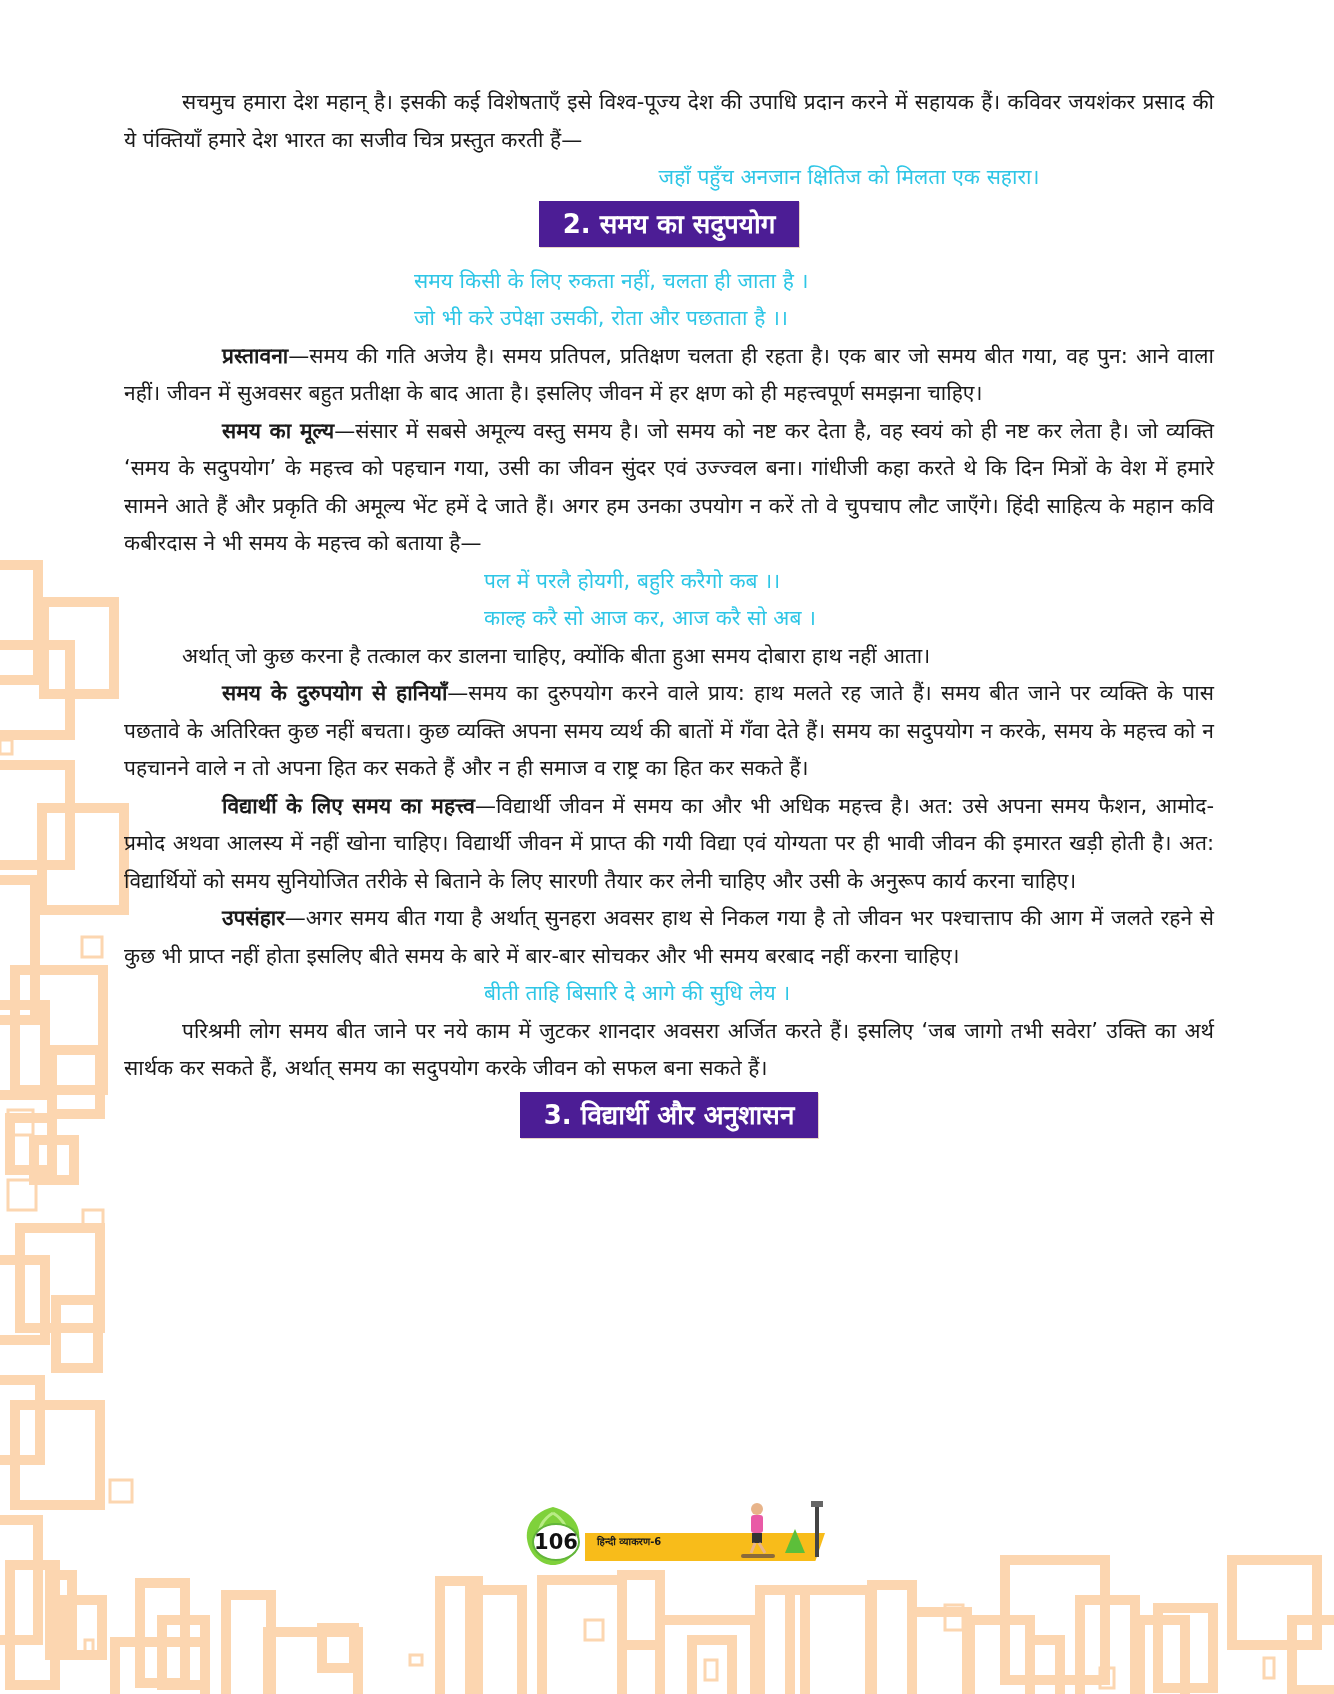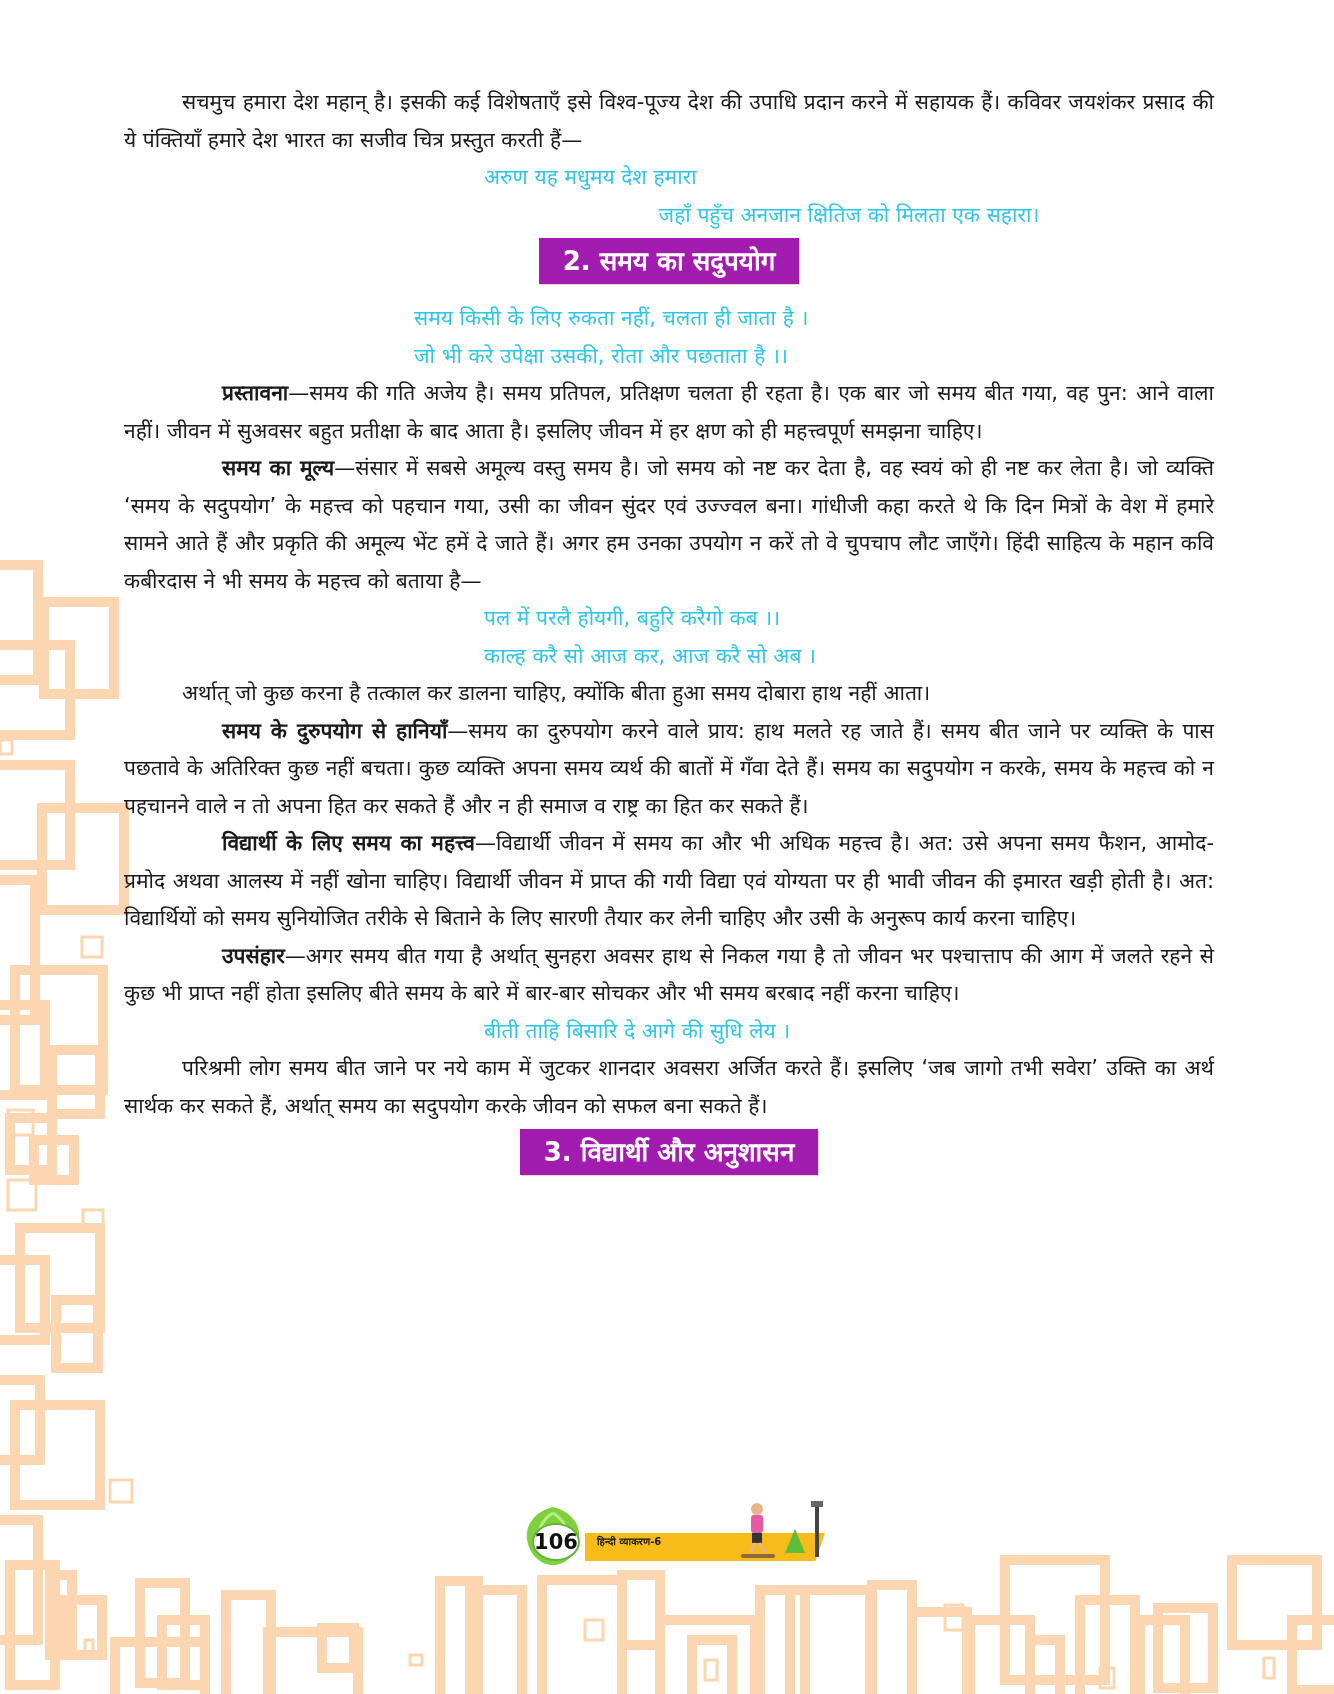--- a/index.html
+++ b/index.html
@@ -14,21 +14,21 @@
   .p { font-size: 21px; line-height: 37.5px; text-align: justify; text-align-last: left; margin: 0; }
   .p .indent { display: inline-block; width: 58px; }
   .p b { font-weight: bold; margin-left: 40px; }
   .verse { color: #2ec6e6; font-size: 21px; line-height: 37.5px; margin: 0; }
   .v1 { padding-left: 360px; }
   .v2 { padding-left: 290px; }
   .v3 { padding-left: 360px; }
   .v4 { padding-left: 360px; }
   .heading-wrap { text-align: center; height: 62px; padding-top: 4px; }
   .heading {
-    display: inline-block; background: #a21caf; color: #ffffff;
+    display: inline-block; background: #4c1d95; color: #ffffff;
     font-size: 26px; font-weight: bold; padding: 6px 24px; line-height: 34px;
     box-shadow: 1px 1px 0 #e8d5c5;
   }
   .footer { position: absolute; left: 515px; top: 1505px; width: 310px; height: 60px; z-index: 2; }
   .footer .band { position: absolute; left: 70px; top: 28px; width: 240px; height: 28px; background: #f8bc1a;
                   clip-path: polygon(0 0, 100% 0, 96% 100%, 0 100%); }
   .footer .label { position: absolute; left: 82px; top: 29px; font-size: 10px; font-weight: bold; color: #1a1a1a; }
   .footer .leaf { position: absolute; left: 2px; top: 0; width: 72px; height: 62px; }
   .footer .num { position: absolute; left: 17px; top: 18px; width: 44px; height: 34px; border-radius: 50%;
                  background: #fff; border: 2px solid #62b53a; text-align: center; font-weight: bold; font-size: 21px; line-height: 34px; color: #111; }
@@ -100,21 +100,20 @@
     <rect x="1264" y="1658" width="10" height="20" stroke-width="3"></rect>
   </g>
 </svg>
 
 <main class="page">
 
   <p class="p">
     <span class="indent"></span><span>सचमुच हमारा देश महान् है। इसकी कई विशेषताएँ इसे विश्व-पूज्य देश की उपाधि प्रदान करने में सहायक हैं। कविवर जयशंकर प्रसाद की ये पंक्तियाँ हमारे देश भारत का सजीव चित्र प्रस्तुत करती हैं—</span>
   </p>
 
-  <p class="verse v1">अरुण यह मधुमय देश हमारा</p>
   <p class="verse v1" style="padding-left:360px;text-align:center;">जहाँ पहुँच अनजान क्षितिज को मिलता एक सहारा।</p>
 
   <div class="heading-wrap">
     <span class="heading">2. समय का सदुपयोग</span>
   </div>
 
   <p class="verse v2">समय किसी के लिए रुकता नहीं, चलता ही जाता है ।</p>
   <p class="verse v2">जो भी करे उपेक्षा उसकी, रोता और पछताता है ।।</p>
 
   <p class="p">

